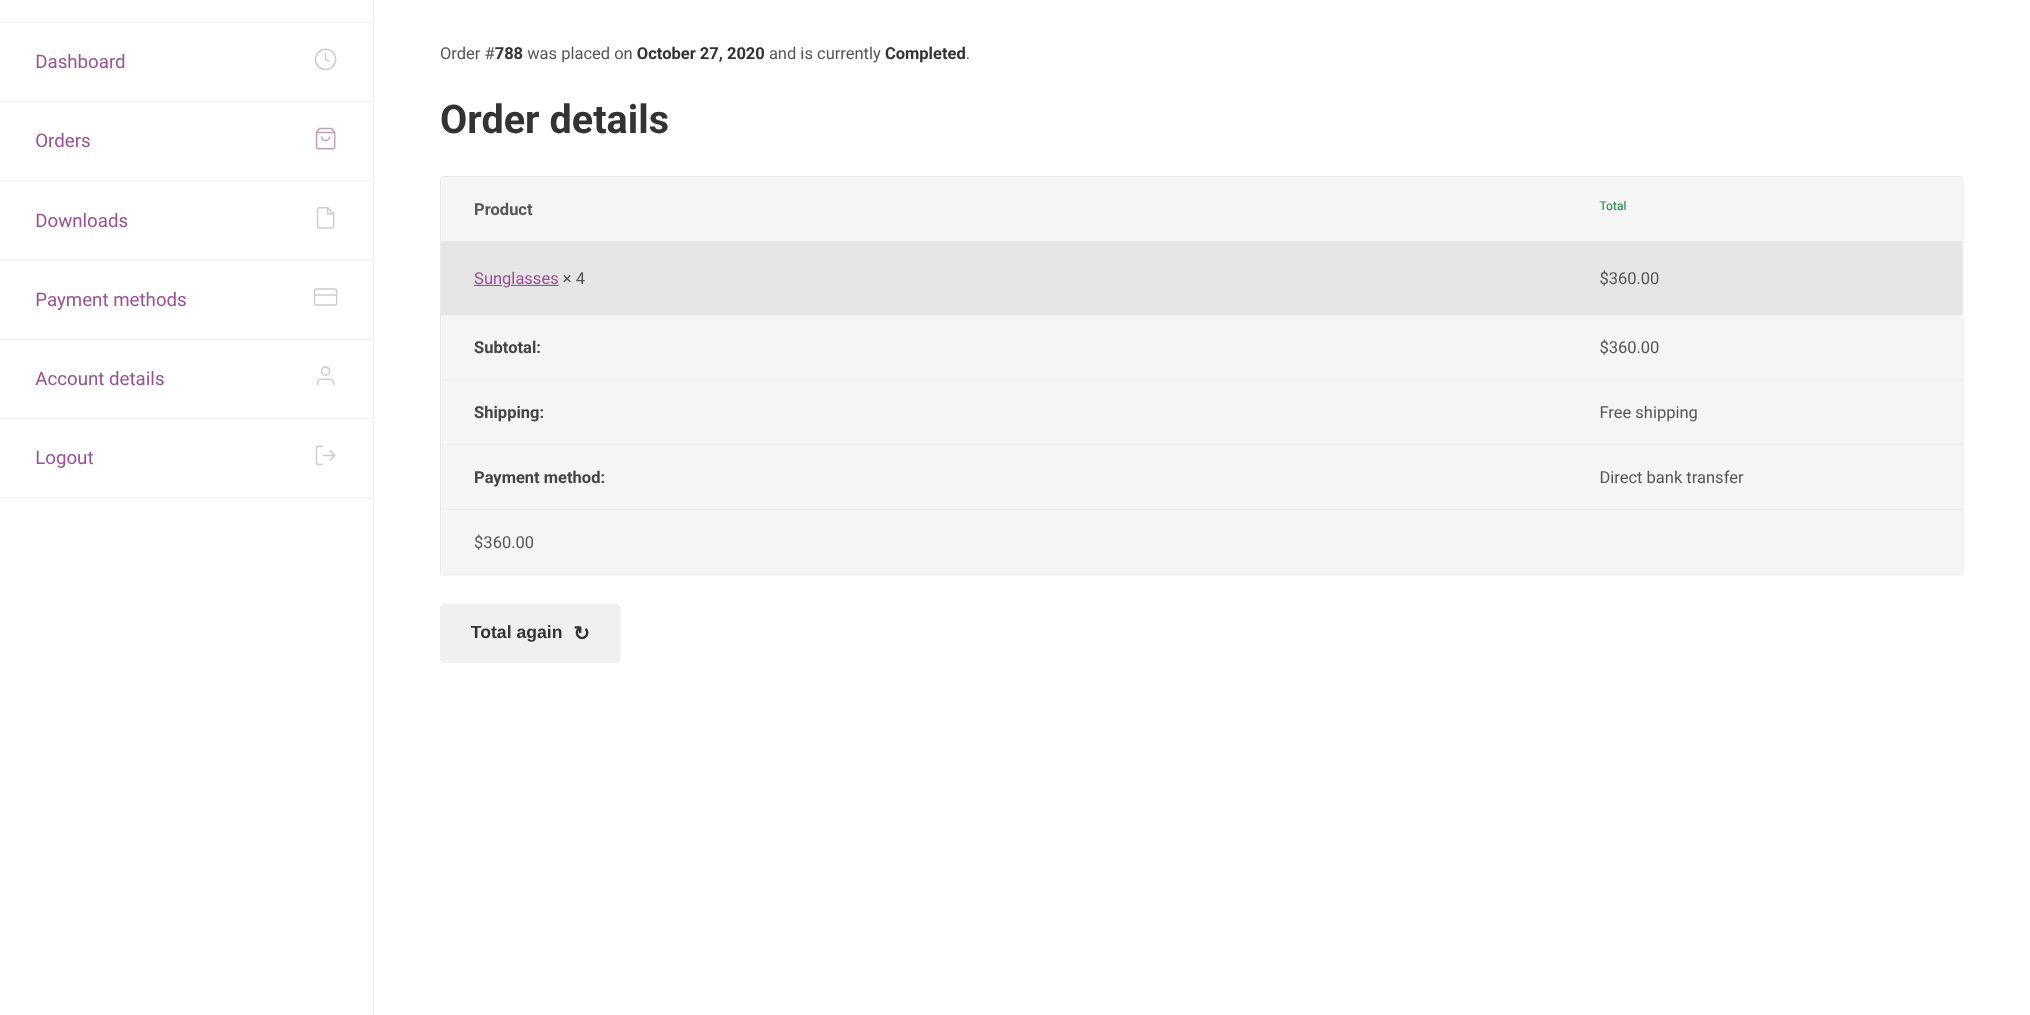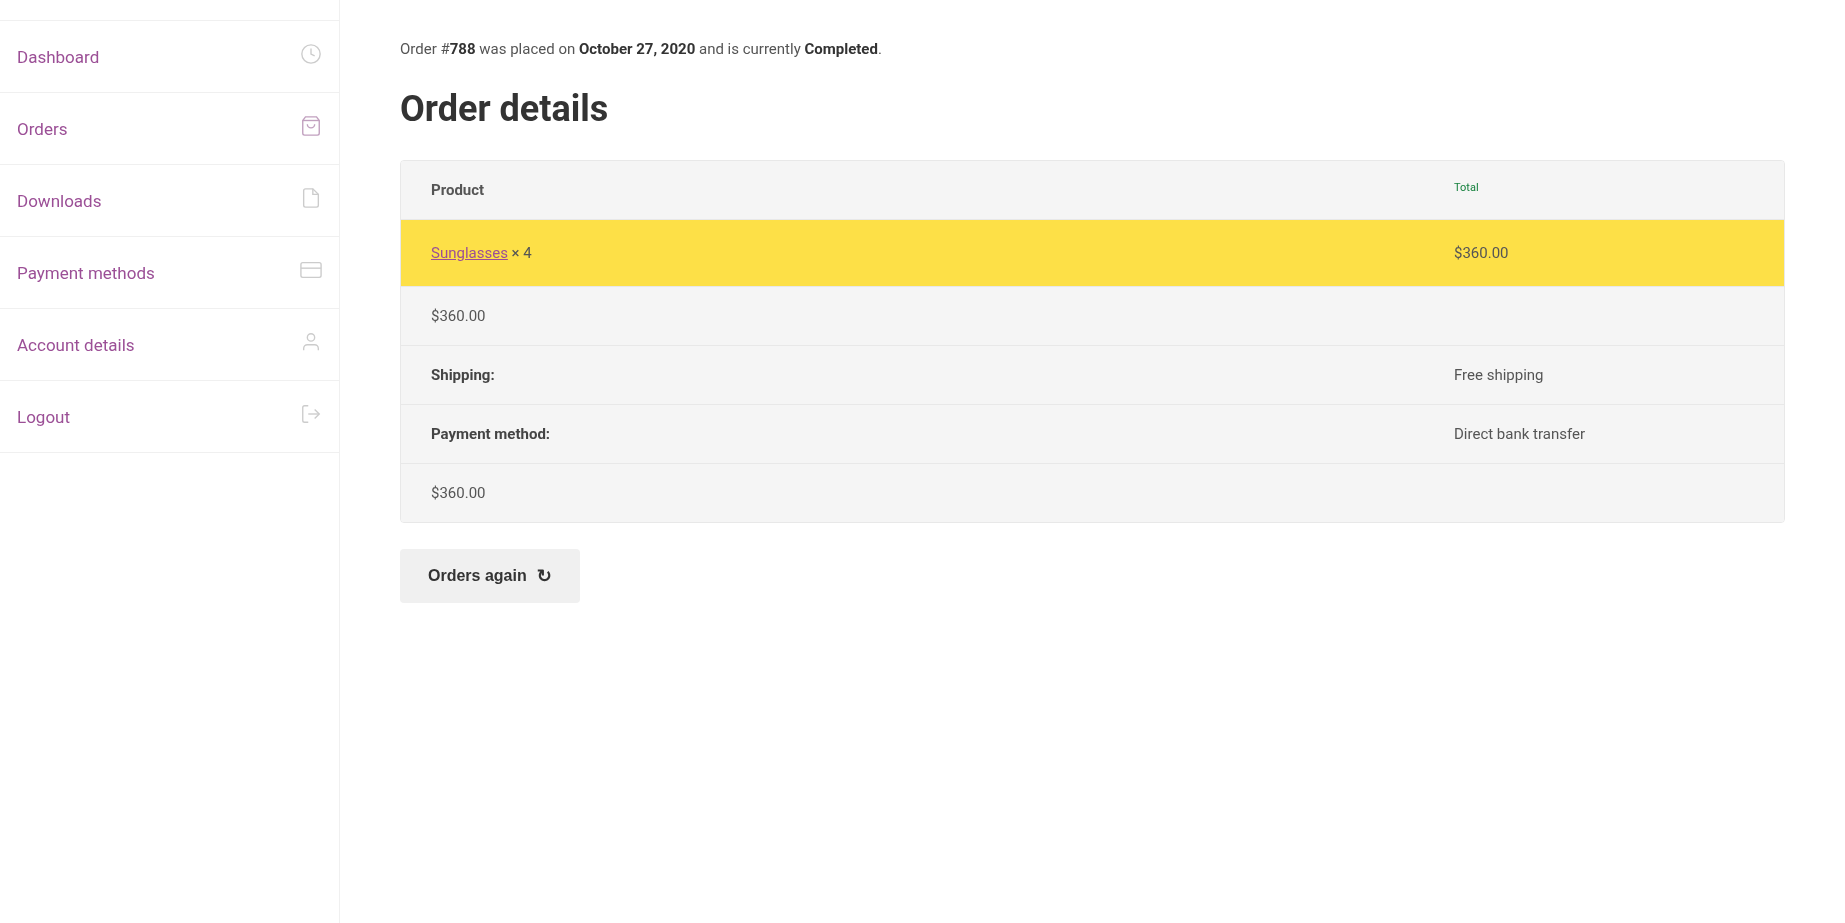--- a/index.html
+++ b/index.html
@@ -26,21 +26,21 @@
       width: 340px;
       min-width: 340px;
       padding: 20px 0;
       border-right: 1px solid #f0f0f0;
     }
 
     .sidebar-item {
       display: flex;
       align-items: center;
       justify-content: space-between;
-      padding: 22px 17px;
+      padding: 22px 32px;
       border-bottom: 1px solid #f0f0f0;
       cursor: pointer;
       text-decoration: none;
     }
 
     .sidebar-item:first-child {
       border-top: 1px solid #f0f0f0;
     }
 
     .sidebar-item-label {
@@ -103,21 +103,21 @@
       width: 300px;
       font-weight: 400;
       font-size: 11px;
       color: #15803d;
     }
 
     .table-row {
       display: flex;
       padding: 24px 30px;
       border-bottom: 1px solid #e8e8e8;
-      background: #fde047;
+      background: #e5e5e5;
       align-items: center;
     }
 
     .table-row .col-product {
       flex: 1;
       font-size: 15px;
       color: #555;
     }
 
     .table-row .col-total {
@@ -256,35 +256,36 @@
 
       <div class="table-row">
         <div class="col-product">
           <a class="product-link">Sunglasses</a>
           <span>× 4</span>
         </div>
         <div class="col-total">$360.00</div>
       </div>
 
       <div class="summary-row">
+        <div class="col-label">Subtotal:</div>
         <div class="col-value">$360.00</div>
       </div>
       <div class="summary-row">
         <div class="col-label">Shipping:</div>
         <div class="col-value">Free shipping</div>
       </div>
       <div class="summary-row">
         <div class="col-label">Payment method:</div>
         <div class="col-value">Direct bank transfer</div>
       </div>
       <div class="summary-row">
         <div class="col-value">$360.00</div>
       </div>
 
     </div>
 
     <button class="order-again-btn">
-      <span>Orders again</span>
+      <span>Total again</span>
       <span class="refresh-icon">↻</span>
     </button>
 
   </main>
 </div>
 
 </body></html>

